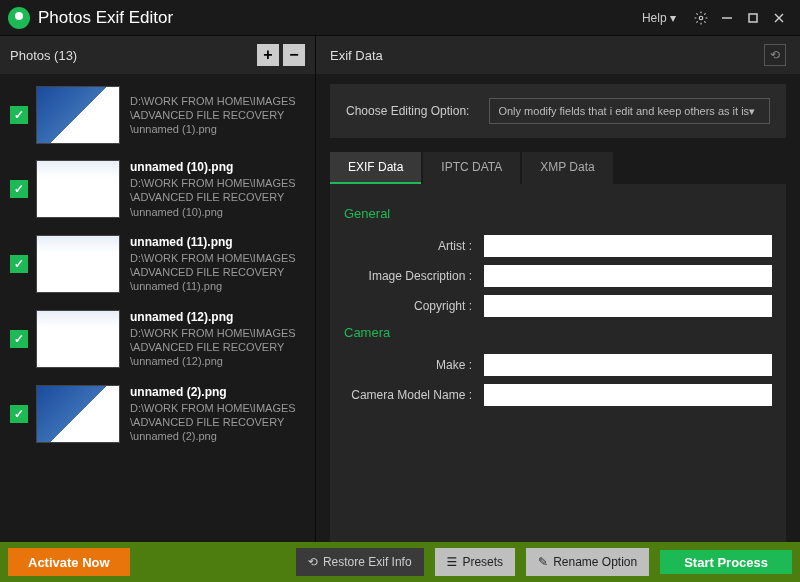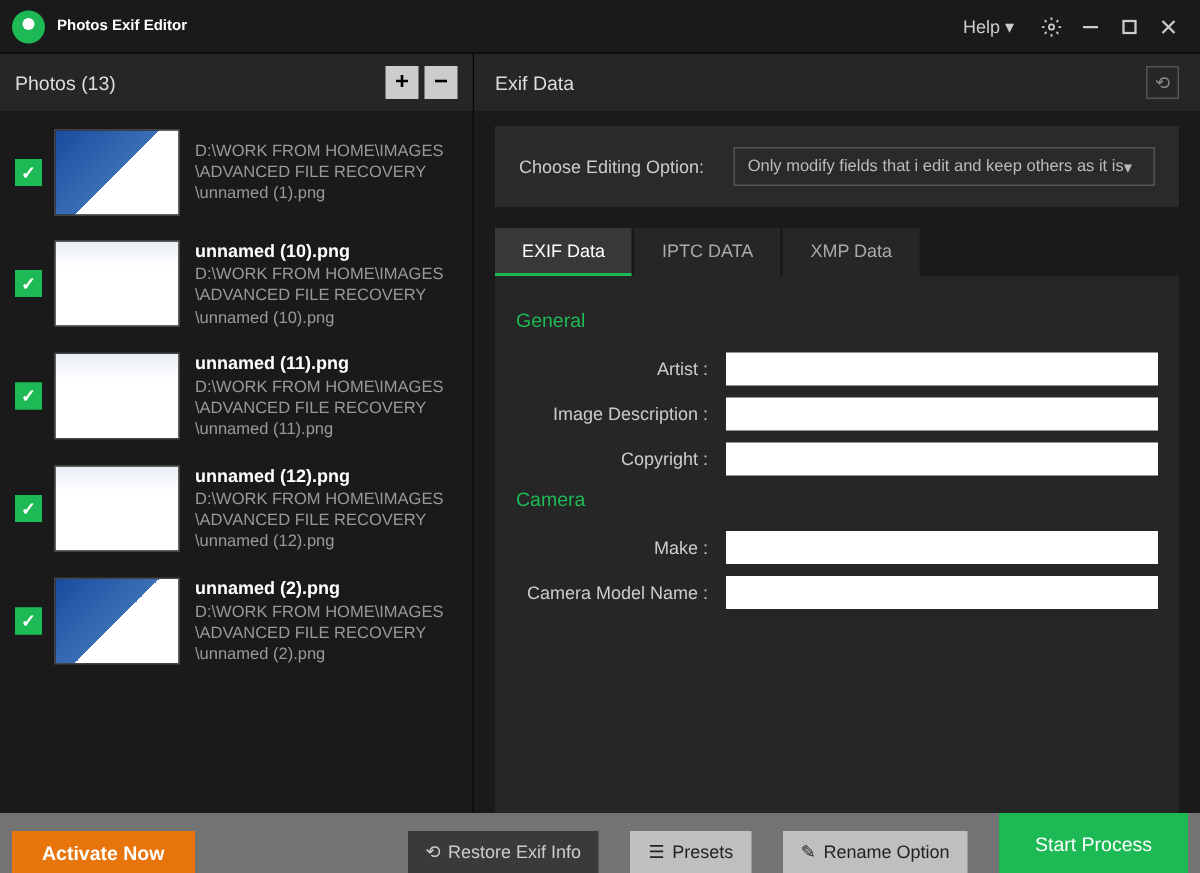--- a/index.html
+++ b/index.html
@@ -1,20 +1,20 @@
 <!DOCTYPE html>
 <html><head>
 <meta charset="utf-8">
 <style>
 *{margin:0;padding:0;box-sizing:border-box;font-family:"Segoe UI",Arial,sans-serif}
 body{width:800px;height:582px;background:#1a1a1a;color:#ccc;font-size:12px;overflow:hidden}
 .titlebar{height:36px;background:#1a1a1a;display:flex;align-items:center;padding:0 8px;border-bottom:1px solid #0a0a0a}
 .logo{width:22px;height:22px;background:#1db954;border-radius:50%;position:relative;margin-right:8px}
 .logo::after{content:"";position:absolute;width:8px;height:8px;background:#fff;border-radius:50%;top:5px;left:7px}
-.app-title{color:#fff;font-size:10px;font-weight:700}
+.app-title{color:#fff;font-size:17px;font-weight:400}
 .spacer{flex:1}
 .help-link{color:#ccc;font-size:12px;margin-right:12px;cursor:pointer}
 .win-btn{width:26px;height:26px;display:flex;align-items:center;justify-content:center;color:#ccc;cursor:pointer}
 .win-btn svg{width:14px;height:14px}
 .body-row{display:flex;height:506px}
 .sidebar{width:316px;background:#1a1a1a;display:flex;flex-direction:column;border-right:1px solid #0a0a0a}
 .side-head{height:38px;display:flex;align-items:center;padding:0 10px;background:#262626}
 .side-title{font-size:13px;color:#ddd}
 .sq-btn{width:22px;height:22px;background:#ccc;color:#000;font-size:16px;font-weight:bold;display:flex;align-items:center;justify-content:center;margin-left:4px;cursor:pointer}
 .photo-list{flex:1;overflow-y:auto;padding:6px 4px}
@@ -36,25 +36,25 @@
 .dropdown{flex:1;height:26px;background:#2a2a2a;border:1px solid #555;color:#bbb;padding:0 8px;display:flex;align-items:center;font-size:11px;cursor:pointer}
 .tabs{display:flex;padding:14px 14px 0;gap:2px}
 .tab{padding:8px 18px;background:#262626;color:#aaa;font-size:12px;cursor:pointer}
 .tab.active{background:#383838;color:#fff;border-bottom:2px solid #1db954}
 .form-wrap{flex:1;overflow-y:auto;padding:14px;background:#262626;margin:0 14px}
 .section-label{color:#1db954;font-size:13px;margin:8px 0 14px}
 .field-row{display:flex;align-items:flex-start;margin-bottom:8px}
 .field-label{width:140px;text-align:right;color:#ccc;font-size:12px;padding-right:12px;padding-top:4px}
 .field-input{flex:1;height:22px;background:#fff;border:none}
 .field-input.ta{height:50px}
-.bottom{height:40px;background:#737373;display:flex;align-items:flex-end;padding:0 8px;gap:21px}
+.bottom{height:40px;background:#4d7c0f;display:flex;align-items:center;padding:0 8px;gap:11px}
 .activate{height:28px;padding:0 20px;background:#e8740c;color:#fff;font-size:13px;font-weight:600;display:flex;align-items:center;cursor:pointer}
 .bot-btn{height:28px;padding:0 12px;background:#bfbfbf;color:#222;font-size:12px;display:flex;align-items:center;gap:5px;cursor:pointer}
 .bot-btn.dark{background:#3a3a3a;color:#ccc}
-.start{height:40px;padding:0 24px;background:#1db954;color:#fff;font-size:13px;font-weight:400;display:flex;align-items:center;cursor:pointer}
+.start{height:24px;padding:0 24px;background:#1db954;color:#fff;font-size:13px;font-weight:700;display:flex;align-items:center;cursor:pointer}
 ::-webkit-scrollbar{width:10px}
 ::-webkit-scrollbar-track{background:#1a1a1a}
 ::-webkit-scrollbar-thumb{background:#444}
 </style>
 </head>
 <body>
 
 <div class="titlebar">
   <div class="logo"></div>
   <div class="app-title">Photos Exif Editor</div>

